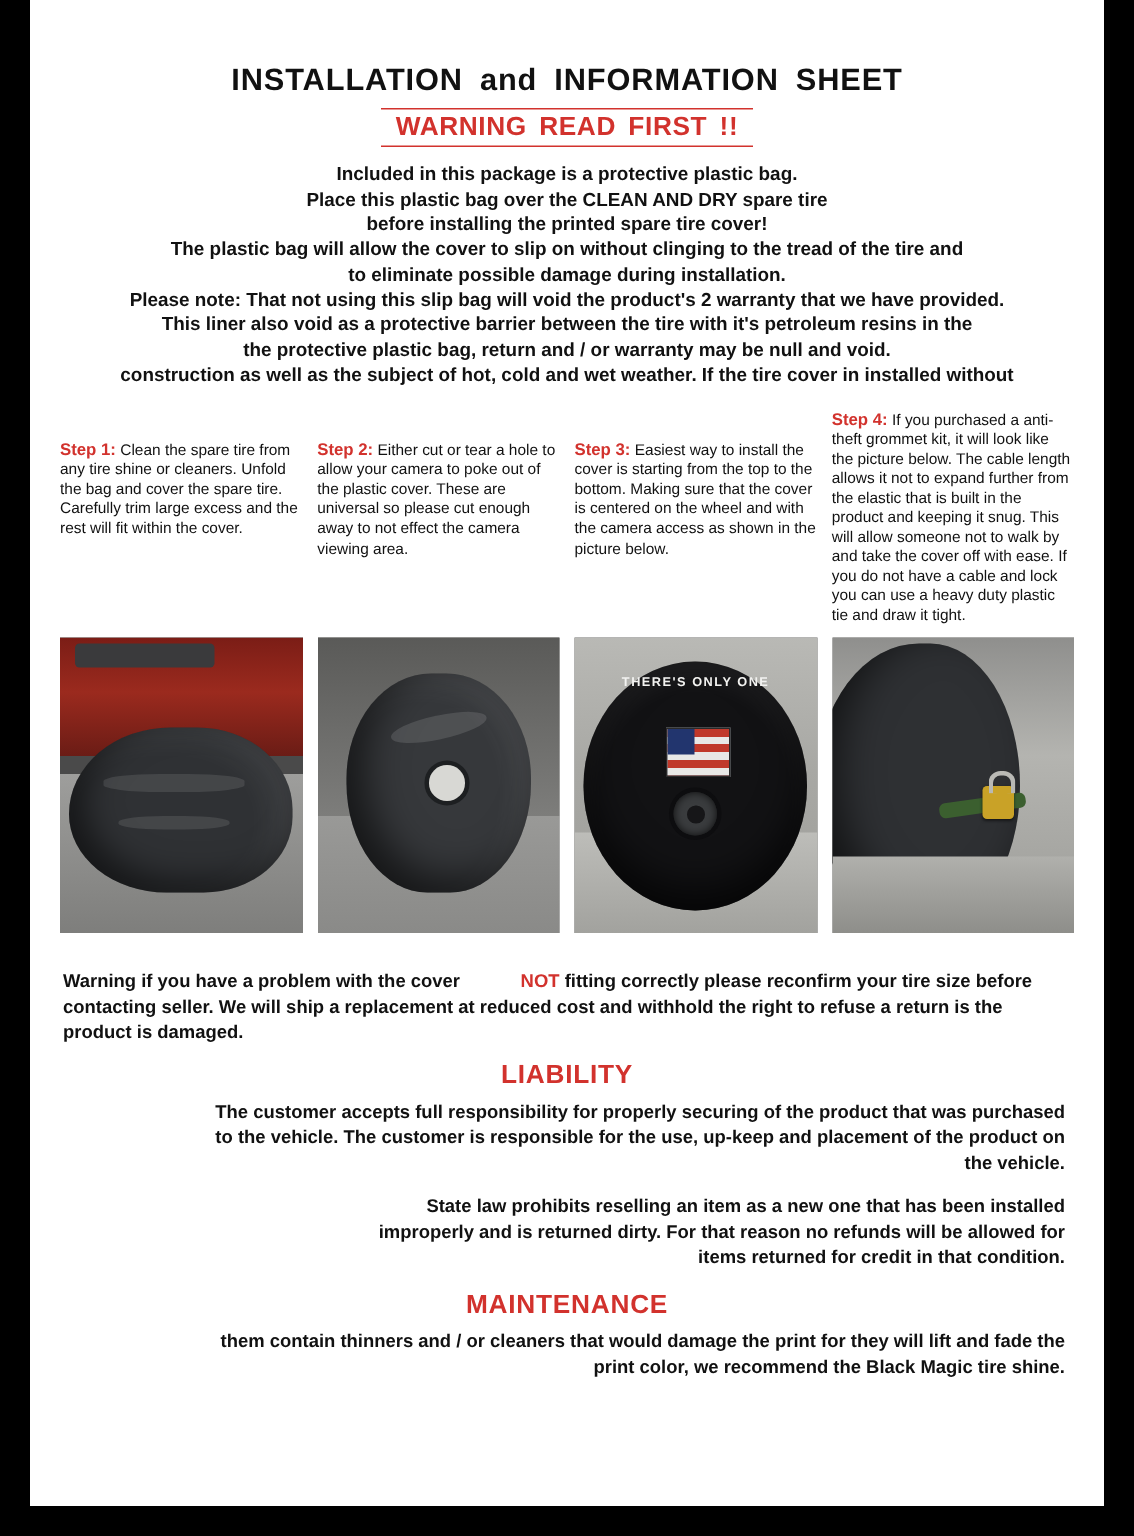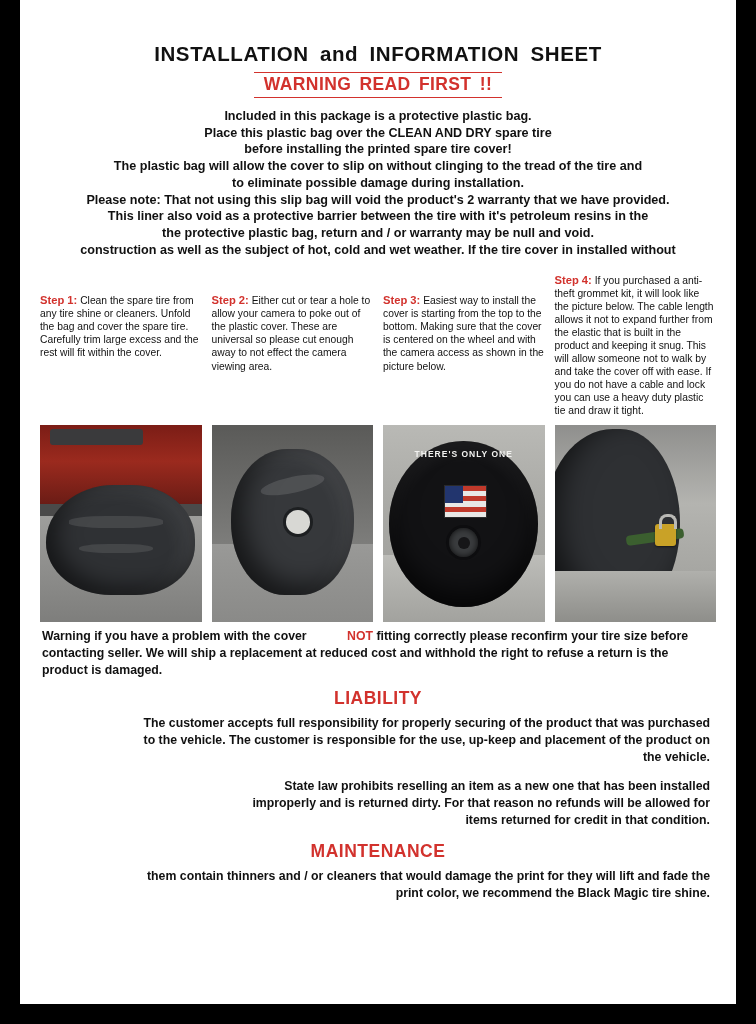--- a/index.html
+++ b/index.html
@@ -78,21 +78,21 @@
   .step-label {
     color: #d2322d;
     font-weight: bold;
     font-size: 11.2px;
   }
   .step4 .step-text { min-height: 104px; }
 
   .photos {
     display: flex;
     gap: 10px;
-    margin-bottom: 6px;
+    margin-bottom: 24px;
   }
   .photo {
     width: 25%;
     height: 197px;
     position: relative;
     overflow: hidden;
     background: #6a6a68;
     box-sizing: border-box;
   }
 

